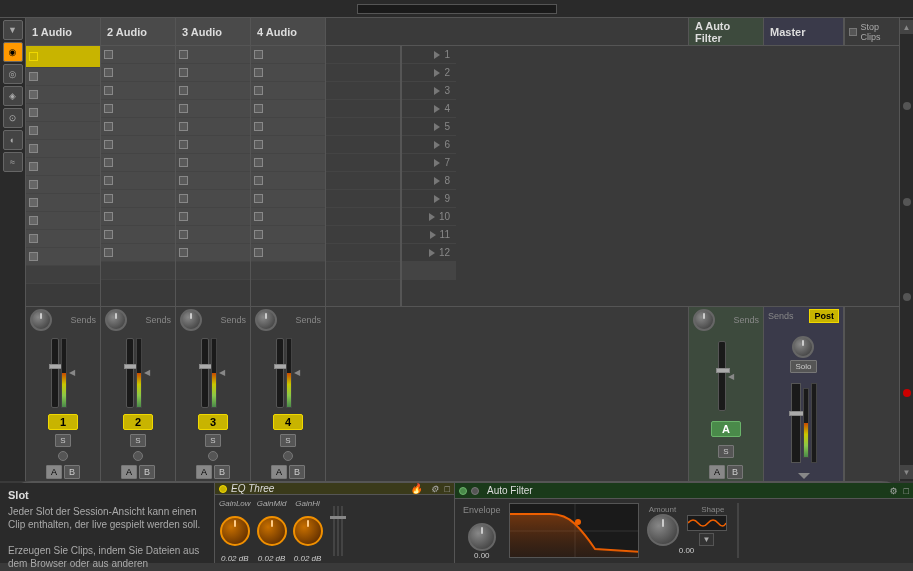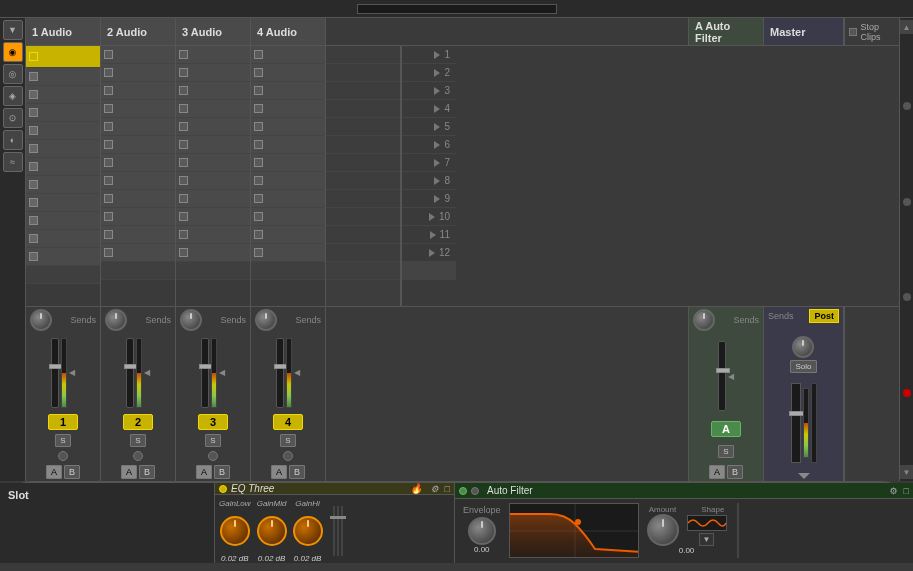--- a/index.html
+++ b/index.html
@@ -461,21 +461,21 @@
     
     .env-section {
       display: flex;
       flex-direction: column;
       align-items: center;
       padding: 2px 4px;
     }
     .env-label {
       font-size: 9px;
       color: #888;
-      margin-bottom: 2px;
+      margin-bottom: 8px;
     }
     .k28 {
       width: 28px;
       height: 28px;
       border-radius: 50%;
       background: radial-gradient(circle at 35% 35%, #888, #333);
       border: 2px solid #666;
       position: relative;
     }
     .k28::after {
@@ -986,20 +986,21 @@
       <div style="width:8px;height:8px;background:#c00;border-radius:50%;cursor:pointer;"></div>
     </div>
     <div class="scrollbar-arrow">▼</div>
   </div>
 </div>
 
 <div class="bottom-panels">
 
   <div id="help-panel">
     <h3>Slot</h3>
+    <p style="font-size:10px;color:#aaa;line-height:1.3;">Jeder Slot der Session-Ansicht kann einen Clip enthalten, der live gespielt werden soll.<br><br>Erzeugen Sie Clips, indem Sie Dateien aus dem Browser oder aus anderen</p>
   </div>
 
   <div class="eq-plugin-panel">
     <div class="ph-title-bar ph-yellow">
       <div style="width:8px;height:8px;border-radius:50%;background:#c8b400;border:1px solid #f0d800;"></div>
       <span style="font-size:10px;color:#ddd;flex:1;">EQ Three</span>
       <span style="font-size:10px;">🔥</span>
       <span style="font-size:9px;color:#aaa;cursor:pointer;margin-left:4px;">⚙</span>
       <span style="font-size:9px;color:#aaa;cursor:pointer;margin-left:2px;">□</span>
     </div>

